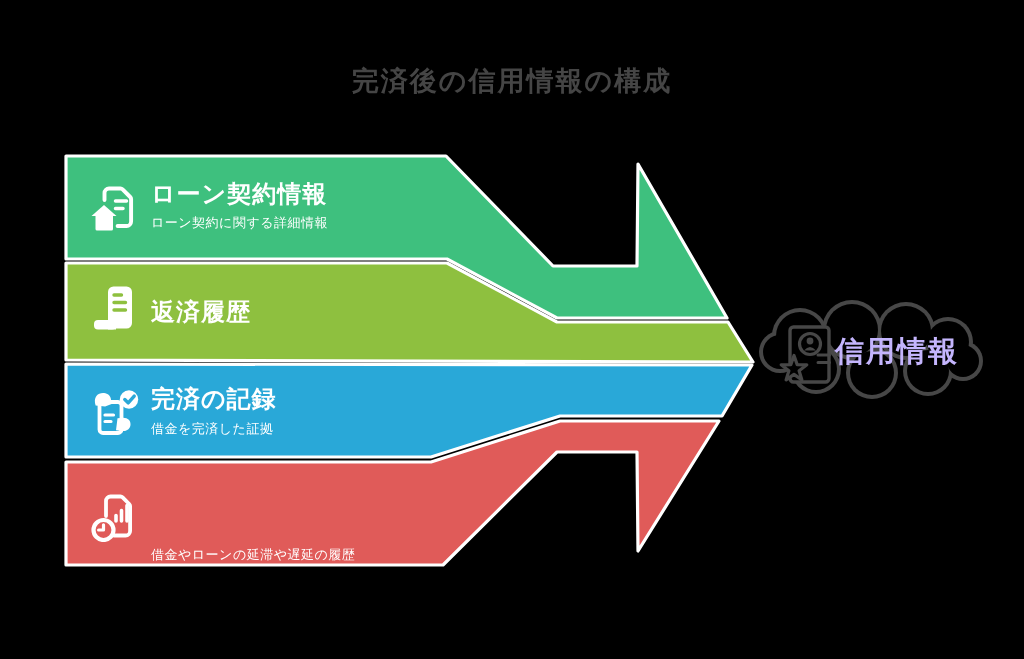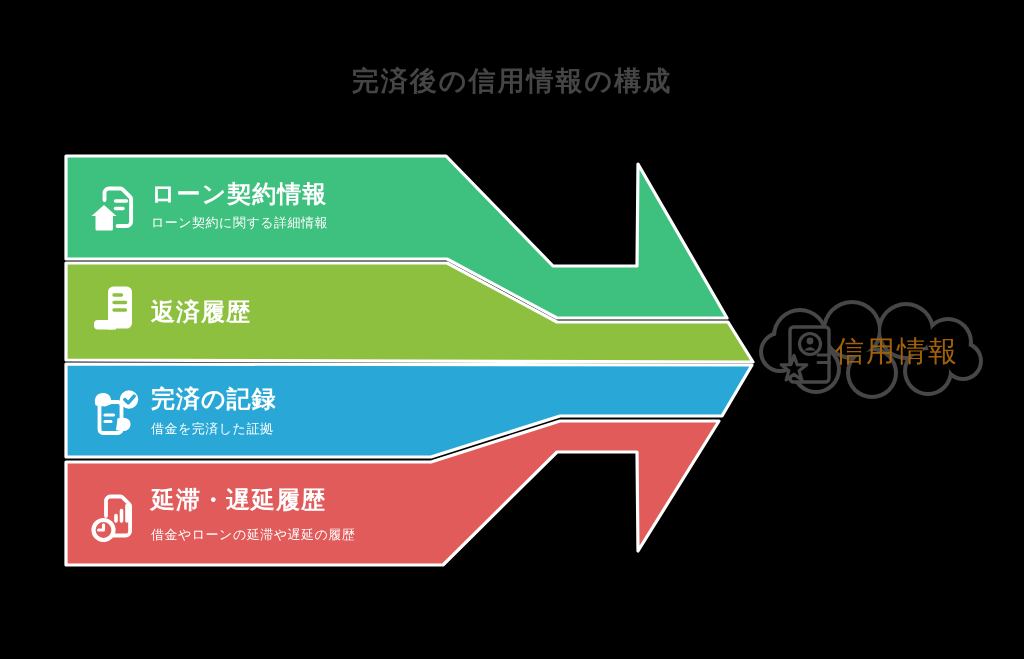--- a/index.html
+++ b/index.html
@@ -11,24 +11,24 @@
   .main-title{
     left:0;top:63px;width:1024px;text-align:center;
     font-size:27px;font-weight:700;color:#454545;letter-spacing:2px;
   }
   .band-text{left:151px;color:#ffffff;white-space:nowrap;text-align:center;}
   .band-title{font-size:24px;font-weight:700;letter-spacing:1px;}
   .band-sub{font-size:13px;font-weight:500;letter-spacing:0.5px;}
   .t1{top:178px}.s1{top:214px}
   .t2{top:296px}.s2{top:316px}
   .t3{top:383px}.s3{top:420px}
-  .t4{top:484px}.s4{top:526px}
+  .t4{top:484px}.s4{top:546px}
   .cloud-label{
-    left:835px;top:332px;font-size:29px;font-weight:400;
-    color:#a16207;letter-spacing:2px;white-space:nowrap;
+    left:835px;top:332px;font-size:29px;font-weight:700;
+    color:#c4b5fd;letter-spacing:2px;white-space:nowrap;
   }
   svg{display:block;}
 </style>
 </head>
 <body>
 
 <div class="canvas">
 
   <svg class="abs" style="left:0;top:0" width="1024" height="659" viewBox="0 0 1024 659">
     <g stroke="#ffffff" stroke-width="3.2" stroke-linejoin="round">
@@ -105,18 +105,17 @@
   <div class="abs main-title">完済後の信用情報の構成</div>
 
   <div class="abs band-text band-title t1">ローン契約情報</div>
   <div class="abs band-text band-sub  s1">ローン契約に関する詳細情報</div>
 
   <div class="abs band-text band-title t2">返済履歴</div>
 
   <div class="abs band-text band-title t3">完済の記録</div>
   <div class="abs band-text band-sub  s3">借金を完済した証拠</div>
 
-  <div class="abs band-text band-title t4">延滞・遅延履歴</div>
   <div class="abs band-text band-sub  s4">借金やローンの延滞や遅延の履歴</div>
 
   <div class="abs cloud-label">信用情報</div>
 
 </div>
 
 </body></html>

